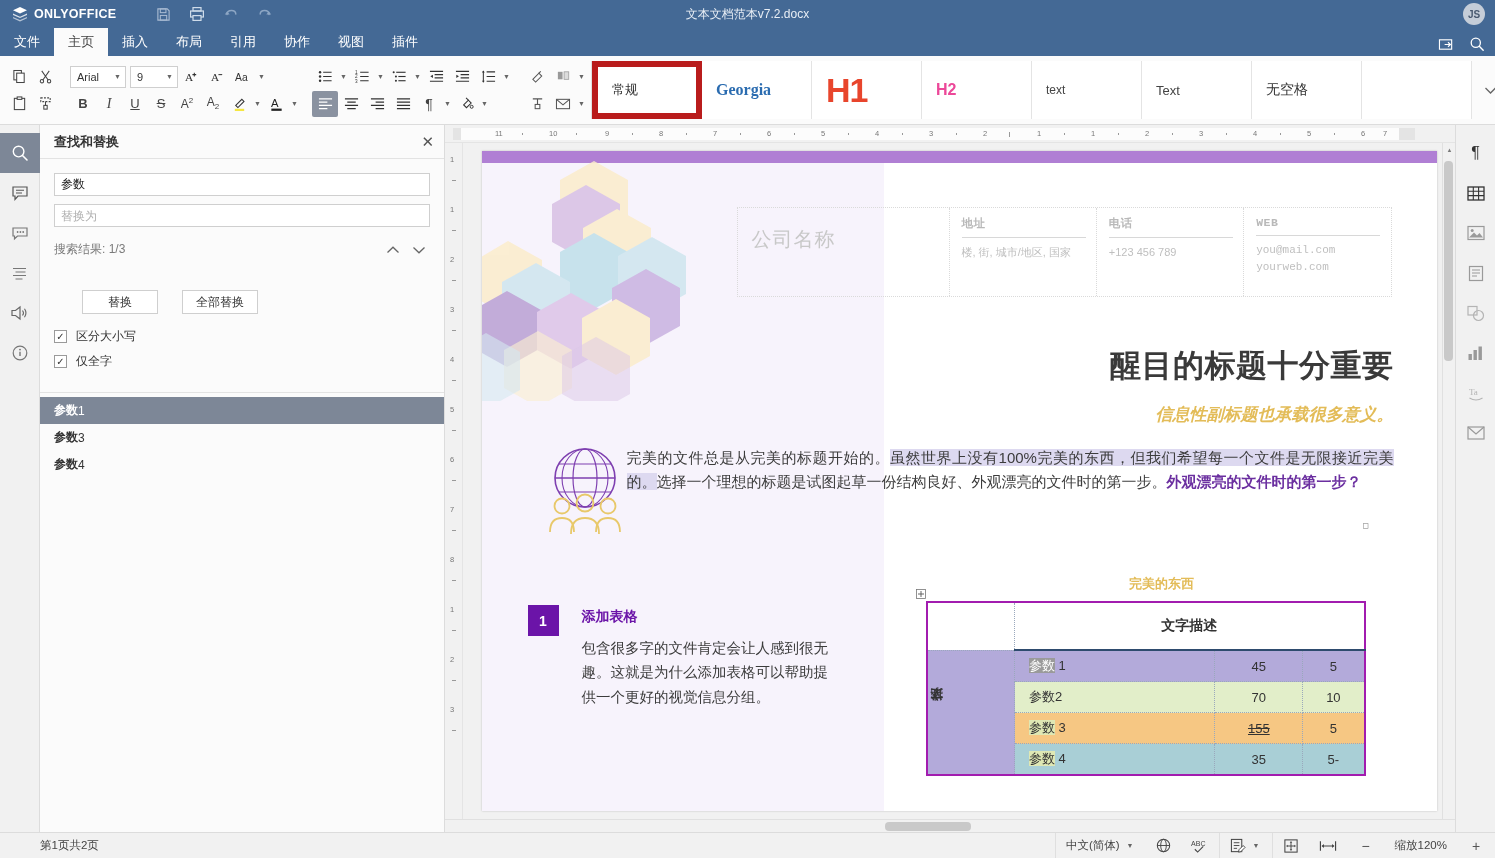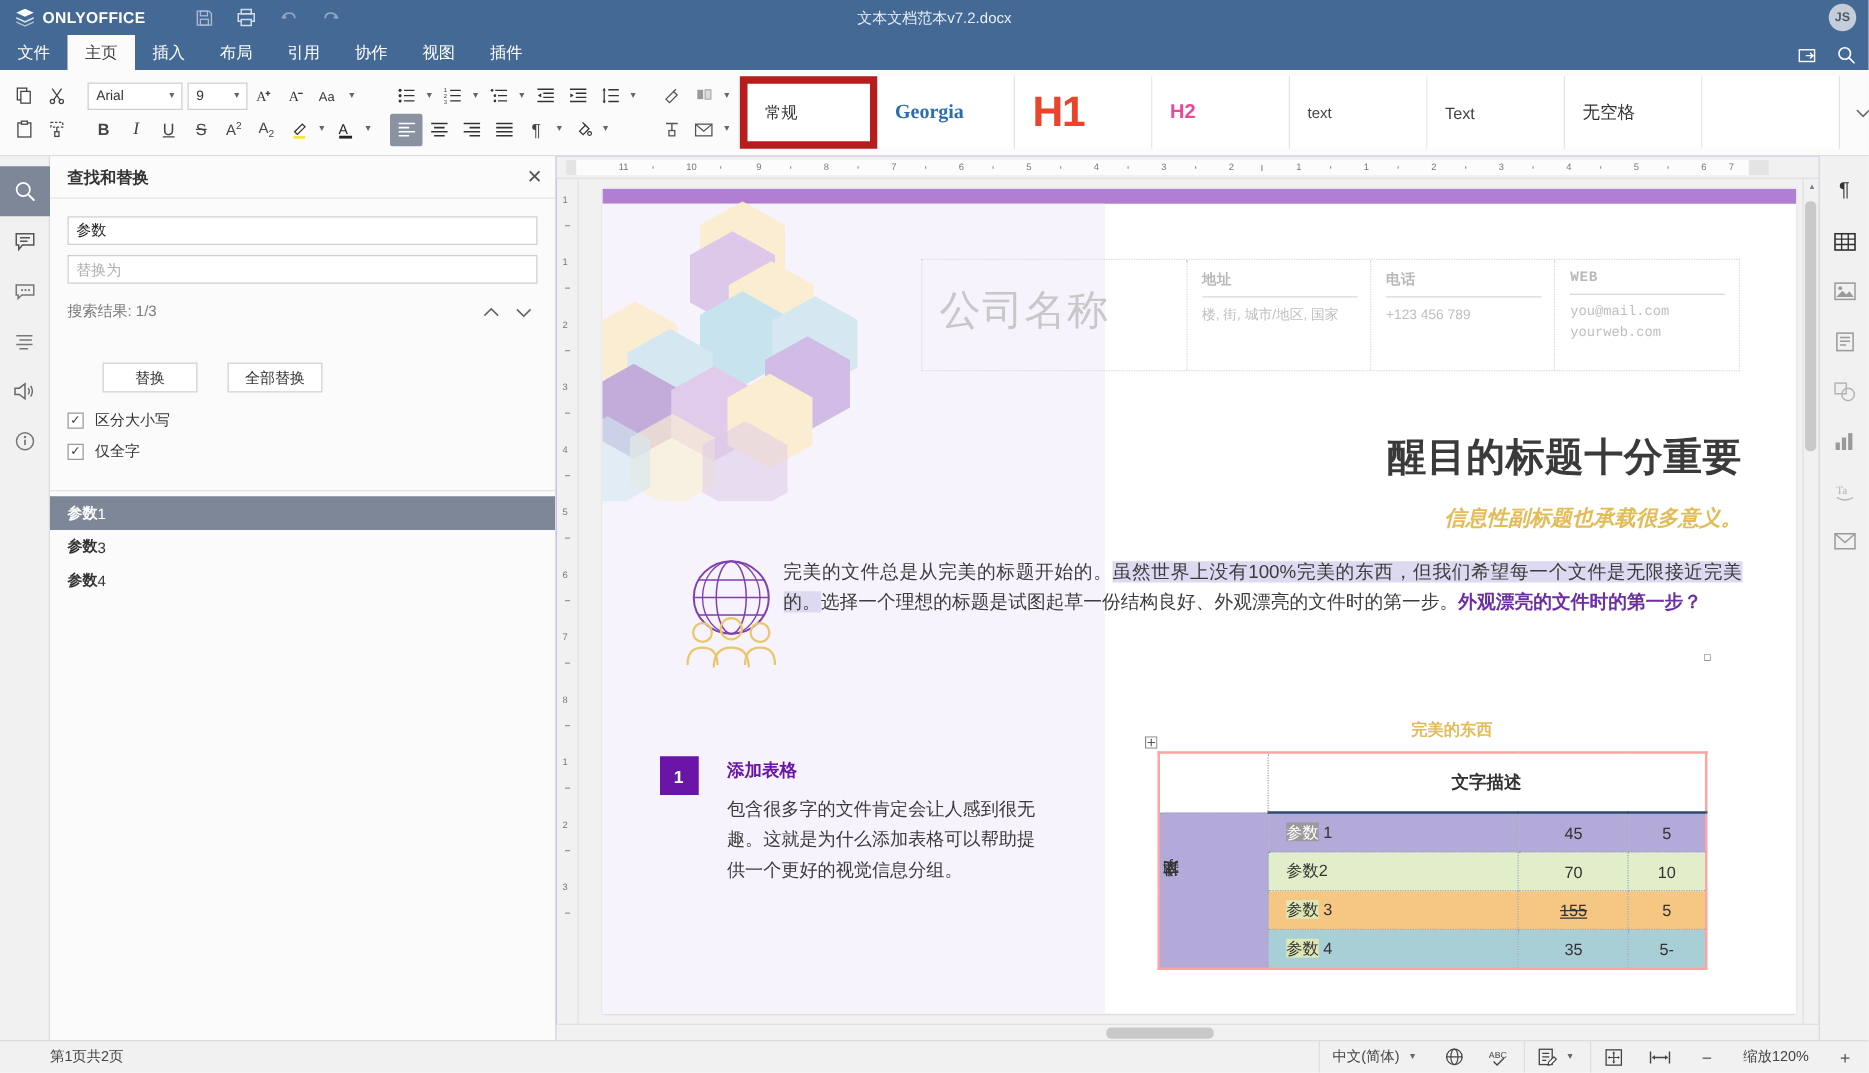--- a/index.html
+++ b/index.html
@@ -59,21 +59,21 @@
     cursor: pointer; color: #444; font-size: 13px; border-radius: 2px;
   }
   .ticon.sel { background: #8a92a0; color: #fff; }
   .vsep { width: 1px; height: 52px; background: #e0e0e0; margin: 0 6px; }
   .caret { font-size: 7px; color: #666; width: 11px; text-align: center; cursor: pointer; }
   .combo {
     height: 22px; border: 1px solid #cfcfcf; background: #fff; display: flex; align-items: center;
     padding: 0 2px 0 6px; font-size: 11px; color: #333; cursor: pointer;
   }
   .combo .cv { flex: 1; overflow: hidden; white-space: nowrap; }
-  .font-combo { width: 76px; }
+  .font-combo { width: 56px; }
   .size-combo { width: 48px; margin-left: 4px; }
 
   
   .styles { display: flex; height: 58px; border-left: 1px solid #e0e0e0; margin-left: 4px; }
   .style-item {
     width: 110px; height: 58px; border-right: 1px solid #e4e4e4; background: #fff;
     display: flex; align-items: center; padding-left: 14px; cursor: pointer; overflow: hidden;
   }
   .style-item.active { border: 6px solid #b91c1c; }
   .s-normal { font-size: 13px; color: #333; }
@@ -179,21 +179,21 @@
 
   .doc-content { position: relative; }
   
   .hdr-table {
     position: absolute; left: 255px; top: 44px; width: 655px; height: 90px;
     border: 1px dotted #dadada; display: flex;
   }
   .hdr-name {
     width: 212px; display: flex; align-items: flex-start; padding: 18px 0 0 14px;
     border-right: 1px dotted #dadada;
-    font-size: 33px; color: #c8c8c8; font-weight: normal; letter-spacing: 1px;
+    font-size: 20px; color: #c8c8c8; font-weight: normal; letter-spacing: 1px;
   }
   .hdr-col { flex: 1; padding: 8px 0 0 12px; border-right: 1px dotted #dadada; }
   .hdr-col:last-child { border-right: none; font-family: Liberation Mono, monospace; }
   .hdr-col .h-l { font-size: 11.5px; color: #b9b9b9; font-weight: bold; letter-spacing: .5px; }
   .hdr-col .h-rule { height: 1px; background: #d8d8d8; margin: 6px 10px 6px 0; }
   .hdr-col .h-v { font-size: 11px; color: #bfbfbf; line-height: 1.55; }
 
   .doc-title-main {
     position: absolute; left: 400px; top: 182px; width: 512px; text-align: right;
     font-size: 31px; font-weight: bold; color: #3a3a3a; letter-spacing: .5px;
@@ -211,21 +211,21 @@
   .body-par .sel-hl { background: #ddd9f0; }
   .body-par .accent { color: #6b2fa0; font-weight: bold; }
 
   .tbl-title {
     position: absolute; left: 448px; top: 412px; width: 464px; text-align: center;
     font-size: 13px; font-weight: bold; color: #e3bc58;
   }
   .tbl-anchor { position: absolute; left: 434px; top: 426px; font-size: 9px; color: #666; }
   .d-table {
     position: absolute; left: 444px; top: 438px; width: 440px;
-    border: 2px solid #fca5a5; border-collapse: collapse;
+    border: 2px solid #a21caf; border-collapse: collapse;
   }
   .d-table td { border: 1px dotted #9aa8bc; font-size: 13px; color: #333; }
   .d-table .corner { width: 88px; border-right: 1px dotted #9aa8bc; }
   .d-table .hcell {
     text-align: center; font-weight: bold; font-size: 14px; padding: 14px 0;
     border-bottom: 2px solid #2e4b6e;
   }
   .d-table .vlabel {
     writing-mode: vertical-rl; transform: rotate(180deg); text-align: center;
     font-size: 13px; color: #333; white-space: nowrap;

